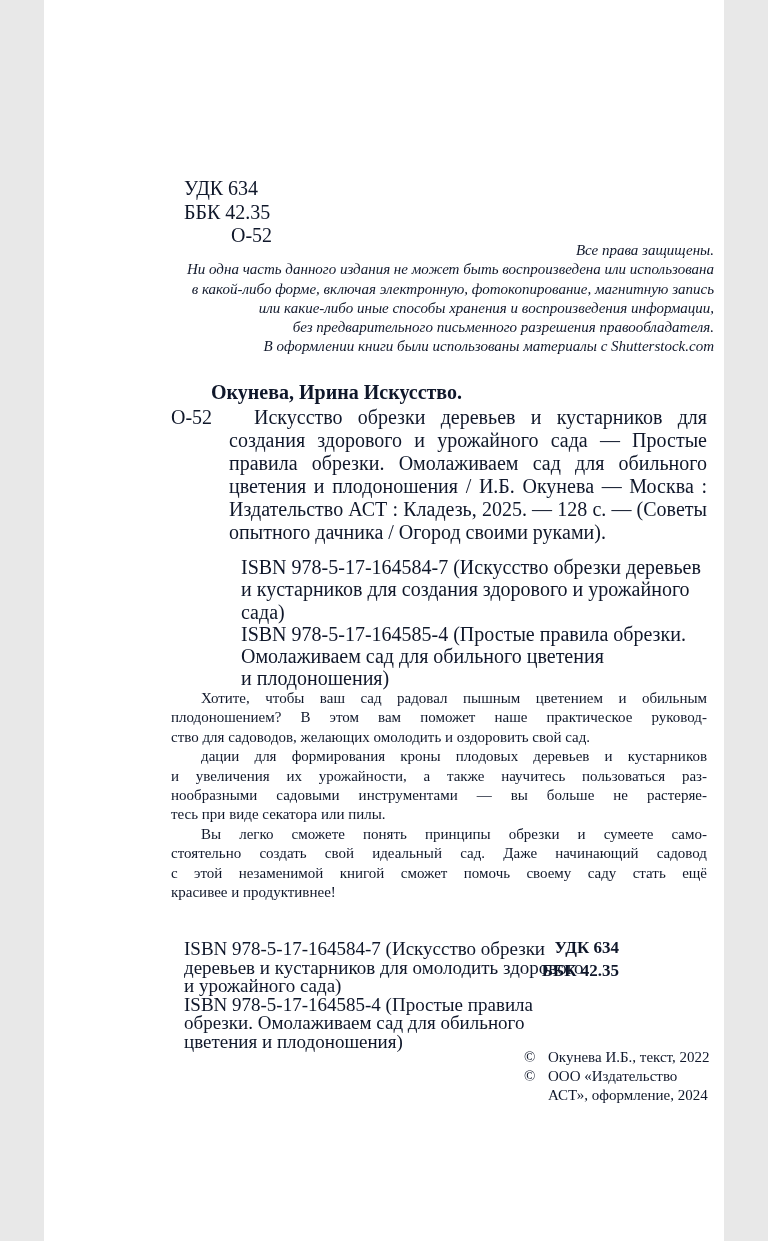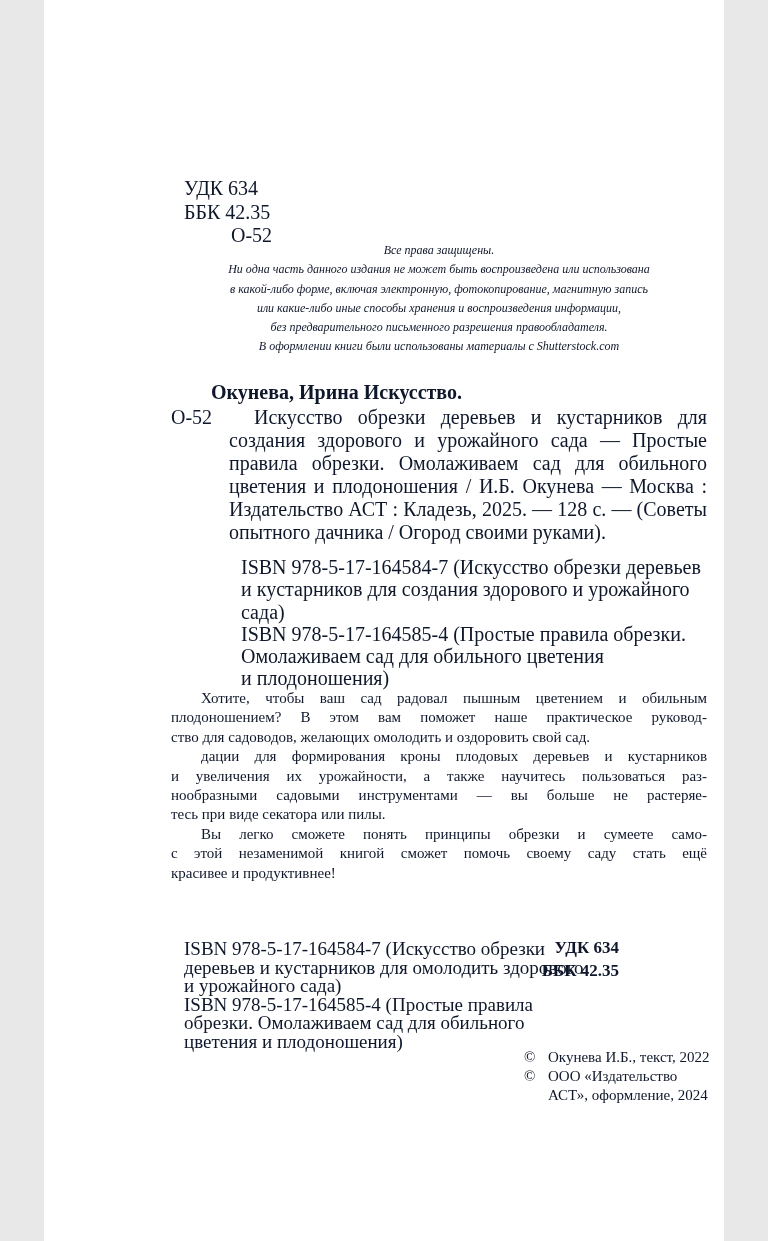--- a/index.html
+++ b/index.html
@@ -14,22 +14,22 @@
   }
   .abs { position:absolute; }
 
   
   .top-codes { left:140px; top:177px; font-size:20px; line-height:23.5px; }
   .top-codes .sign { margin-left:47px; }
 
   
   .rights {
     left:120px; top:241px; width:550px;
-    font-style:italic; font-size:12px; line-height:19.3px;
-    text-align:center; white-space:pre-line;
+    font-style:italic; font-size:15px; line-height:19.3px;
+    text-align:right; white-space:pre-line;
   }
 
   
   .author-heading { left:167px; top:381px; font-size:20px; font-weight:bold; }
 
   
   .catalog {
     left:127px; top:406px; width:536px;
     box-sizing:border-box; padding-left:26px;
     font-size:20px; line-height:23px;
@@ -107,20 +107,21 @@
         <div>ство для садоводов, желающих омолодить и оздоровить свой сад.</div>
       </div>
     <div class="para">
         <div>дации для формирования кроны плодовых деревьев и кустарников</div>
         <div>и увеличения их урожайности, а также научитесь пользоваться раз-</div>
         <div>нообразными садовыми инструментами — вы больше не растеряе-</div>
         <div>тесь при виде секатора или пилы.</div>
       </div>
     <div class="para">
         <div>Вы легко сможете понять принципы обрезки и сумеете само-</div>
+        <div>стоятельно создать свой идеальный сад. Даже начинающий садовод</div>
         <div>с этой незаменимой книгой сможет помочь своему саду стать ещё</div>
         <div>красивее и продуктивнее!</div>
       </div>
   </div>
 
   <div class="abs codes-bottom">
     <div>УДК 634</div>
     <div>ББК 42.35</div>
   </div>
 

